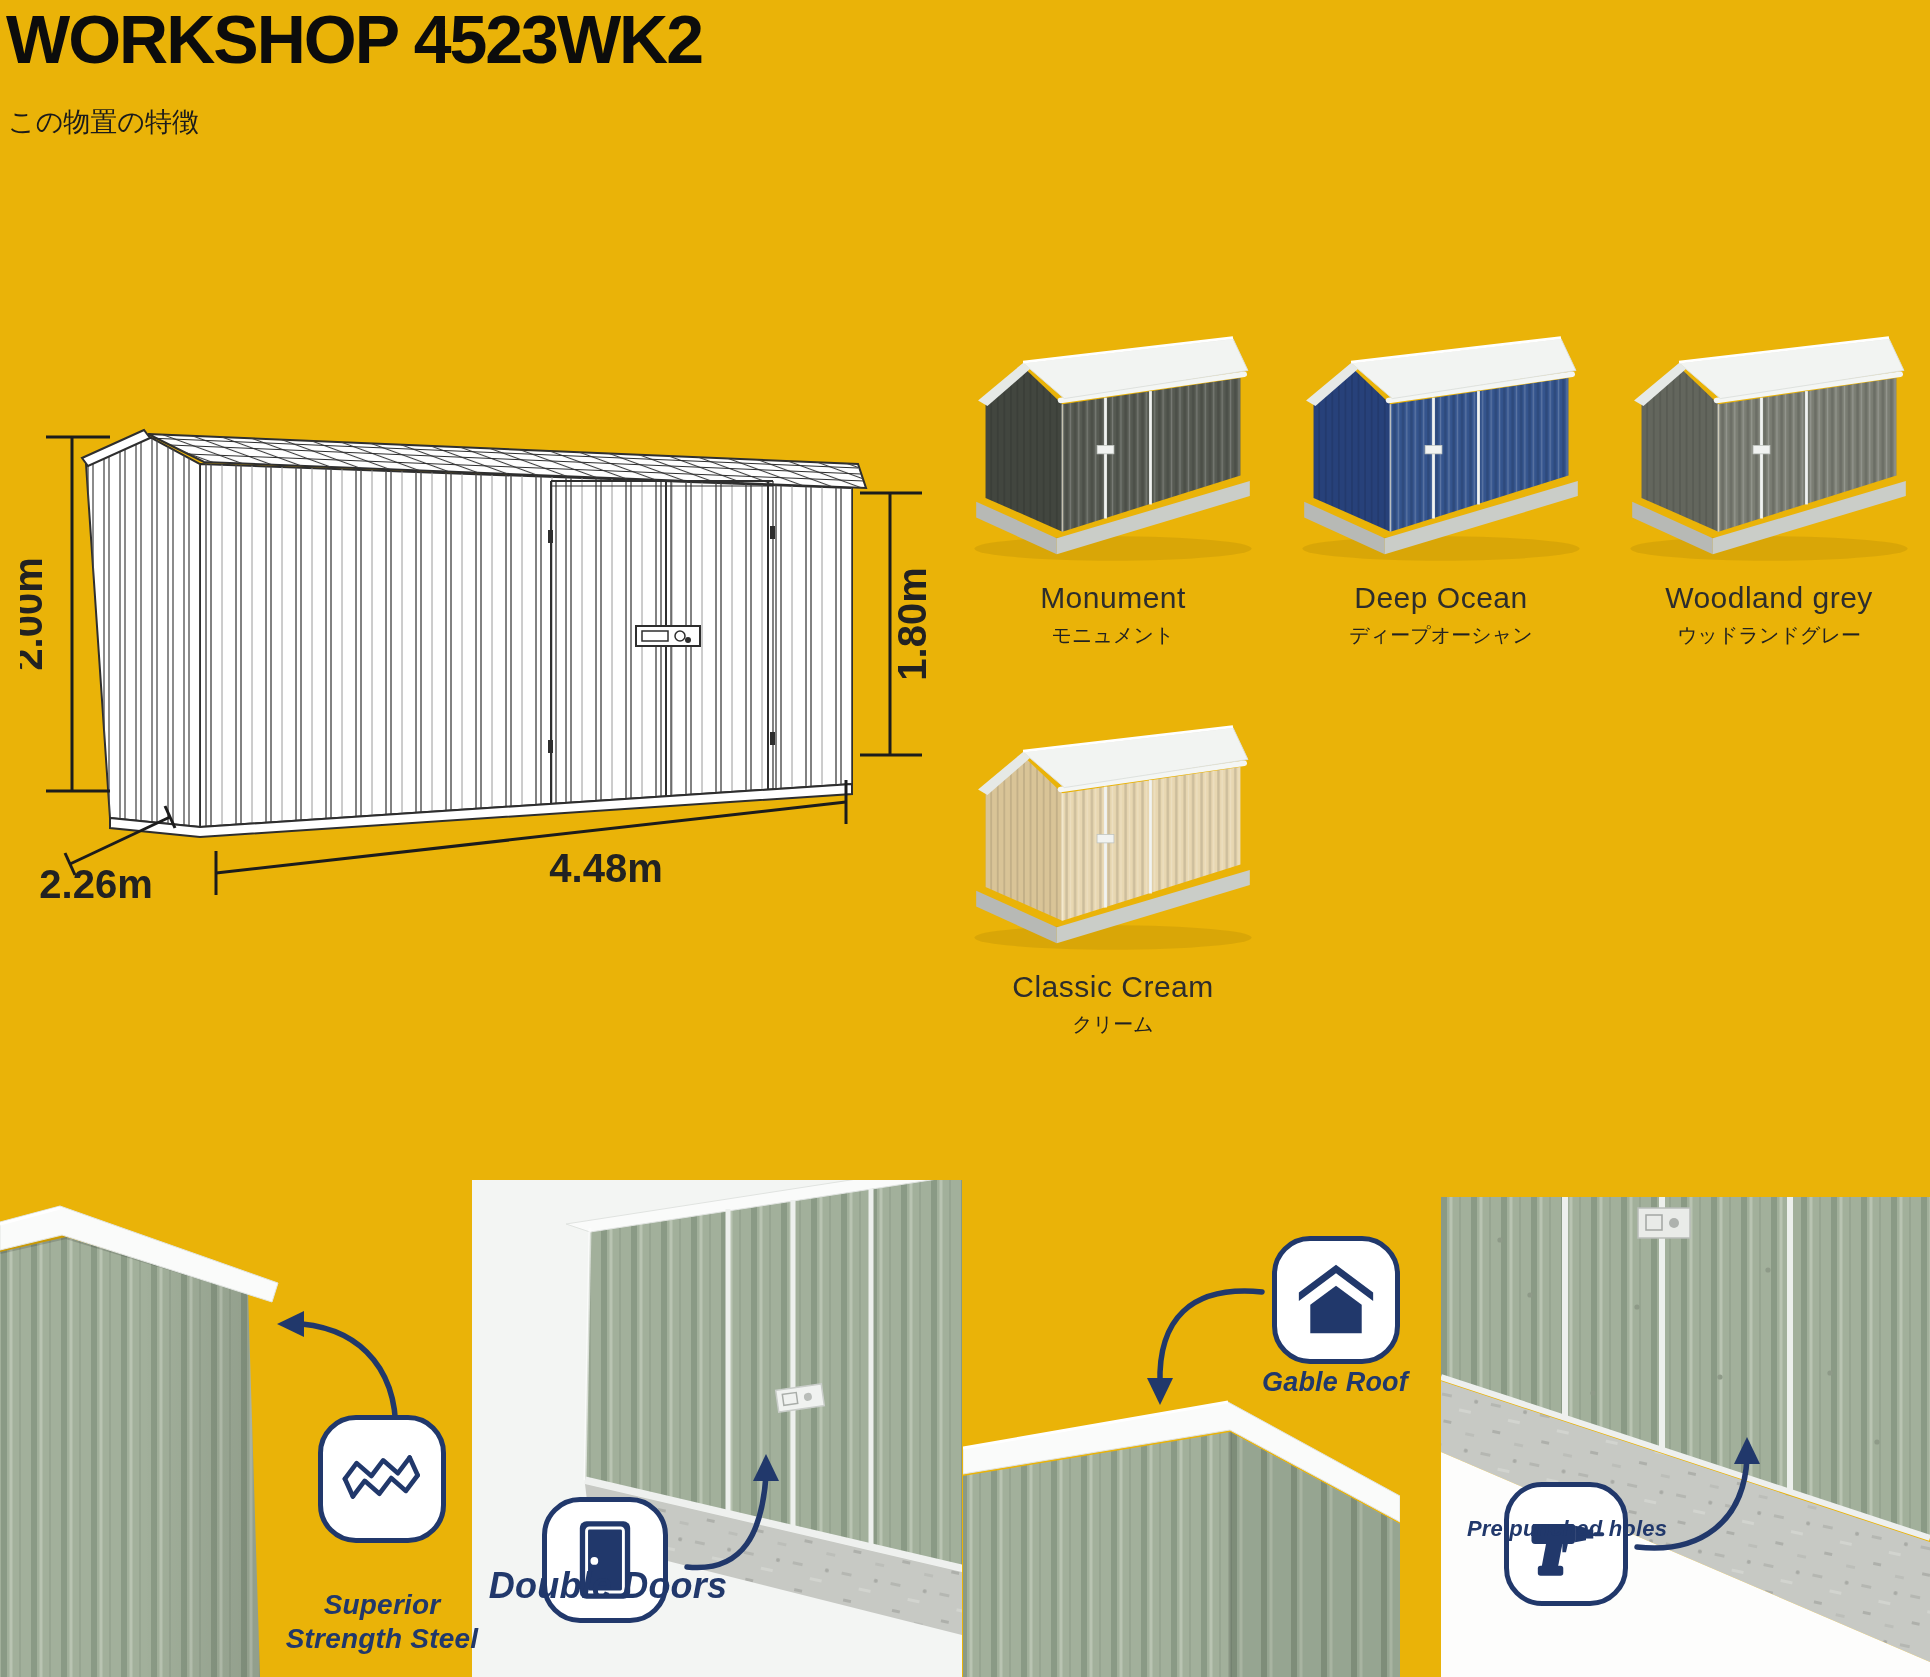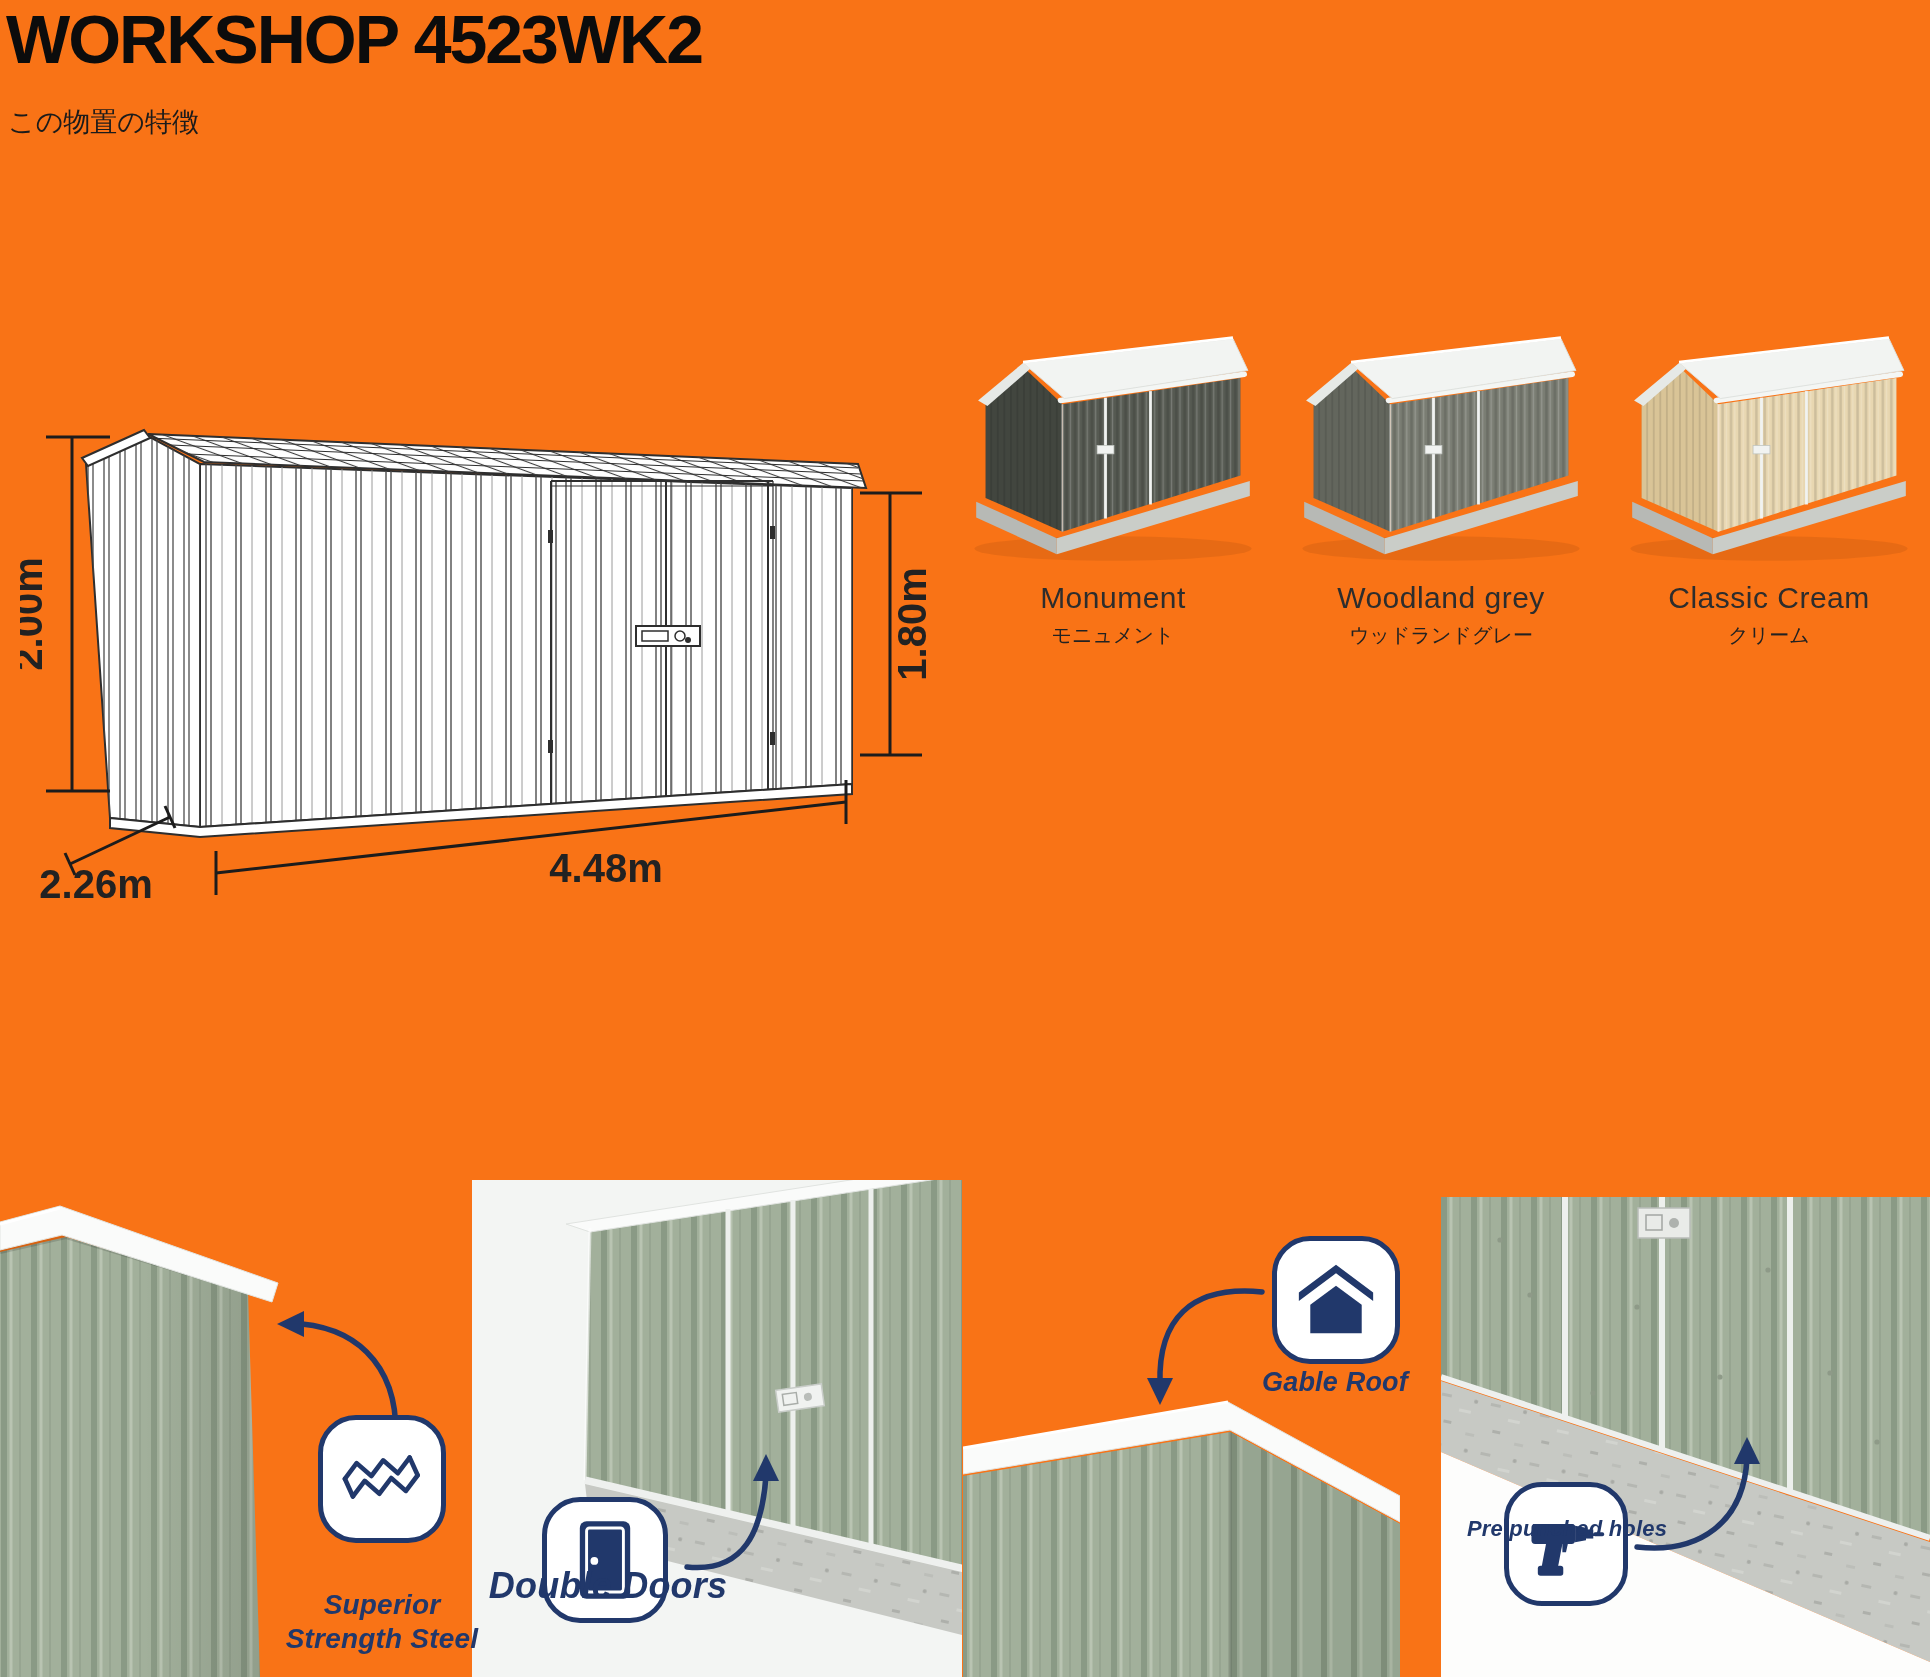--- a/index.html
+++ b/index.html
@@ -1,16 +1,16 @@
 <!DOCTYPE html>
 <html style="--navy: #21386b; --ink: #0c0c0c; --line: #2e2e2e; --sage: #a2b09b; --sage-dark: #8a9a85; --sage-light: #b9c4b2; --concrete: #c7c9c4; --roof-white: #fafbfa; --photo-bg: #f3f5f3;"><head>
 <meta charset="utf-8">
 <style>
   html,body{margin:0;padding:0;background:#fff;}
-  .page{position:relative;width:1930px;height:1677px;background:#f97316;overflow:hidden;
+  .page{position:relative;width:1930px;height:1677px;background:#eab308;overflow:hidden;
         font-family:"Liberation Sans","DejaVu Sans",sans-serif;color:#111;}
   .title{position:absolute;left:6px;top:0px;font-size:68px;font-weight:bold;letter-spacing:-2px;color:#0c0c0c;margin:0;}
   .subtitle{position:absolute;left:8px;top:104px;font-size:27px;font-weight:500;color:#1b1b1b;margin:0;}
 
   .diagram{position:absolute;left:20px;top:330px;width:920px;height:600px;}
   .diagram text{font-family:"Liberation Sans","DejaVu Sans",sans-serif;font-weight:bold;font-size:40px;fill:#222;}
 
   
   .swatch-grid{position:absolute;left:950px;top:318px;width:1000px;display:grid;
                grid-template-columns:326px 326px 326px;grid-column-gap:2px;grid-row-gap:58px;}
@@ -163,20 +163,27 @@
 
 
     <div class="swatch">
       <svg width="300" height="253" viewBox="0 0 320 270" style="--side:#565a52;--end:#42463f;--trim:#f2f4f2">
           <use href="#shed3d"></use>
         </svg>
       <div class="nm">Monument</div>
       <div class="ja">モニュメント</div>
     </div>
 
+    <div class="swatch">
+      <svg width="300" height="253" viewBox="0 0 320 270" style="--side:#34548d;--end:#27417a;--trim:#f2f4f2">
+          <use href="#shed3d"></use>
+        </svg>
+      <div class="nm">Deep Ocean</div>
+      <div class="ja">ディープオーシャン</div>
+    </div>
 
     <div class="swatch">
       <svg width="300" height="253" viewBox="0 0 320 270" style="--side:#7a7d73;--end:#63665d;--trim:#f2f4f2">
           <use href="#shed3d"></use>
         </svg>
       <div class="nm">Woodland grey</div>
       <div class="ja">ウッドランドグレー</div>
     </div>
 
     <div class="swatch">

